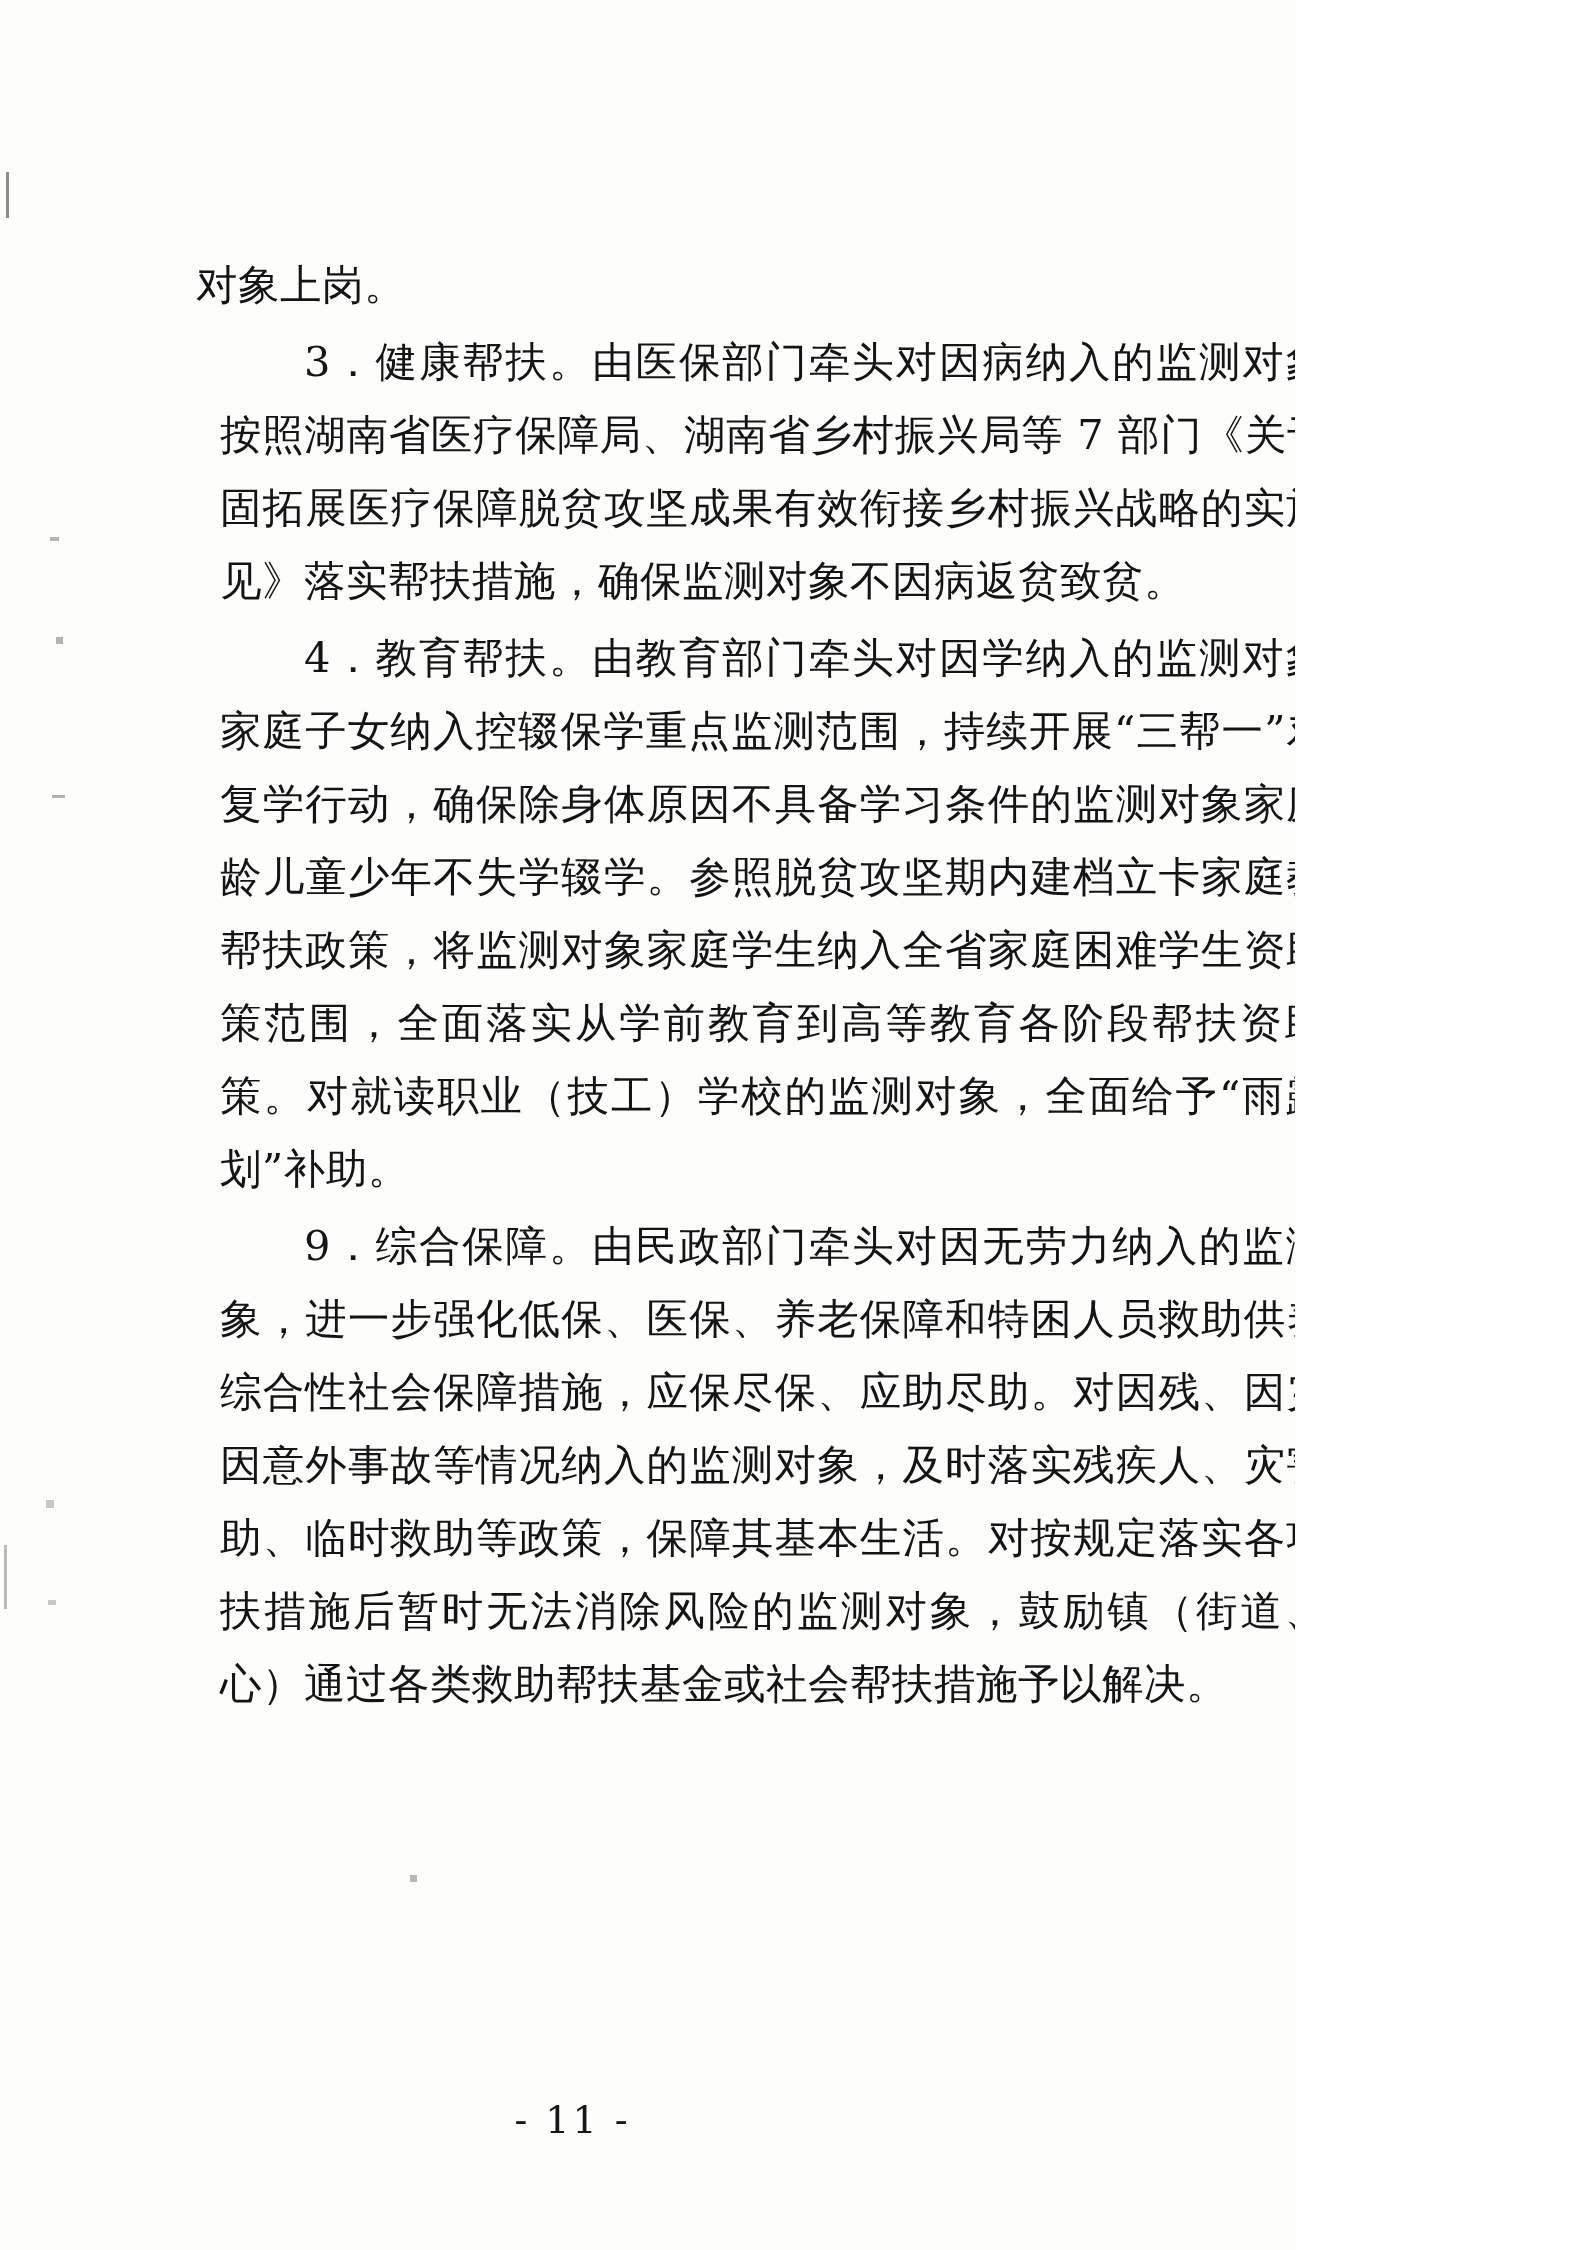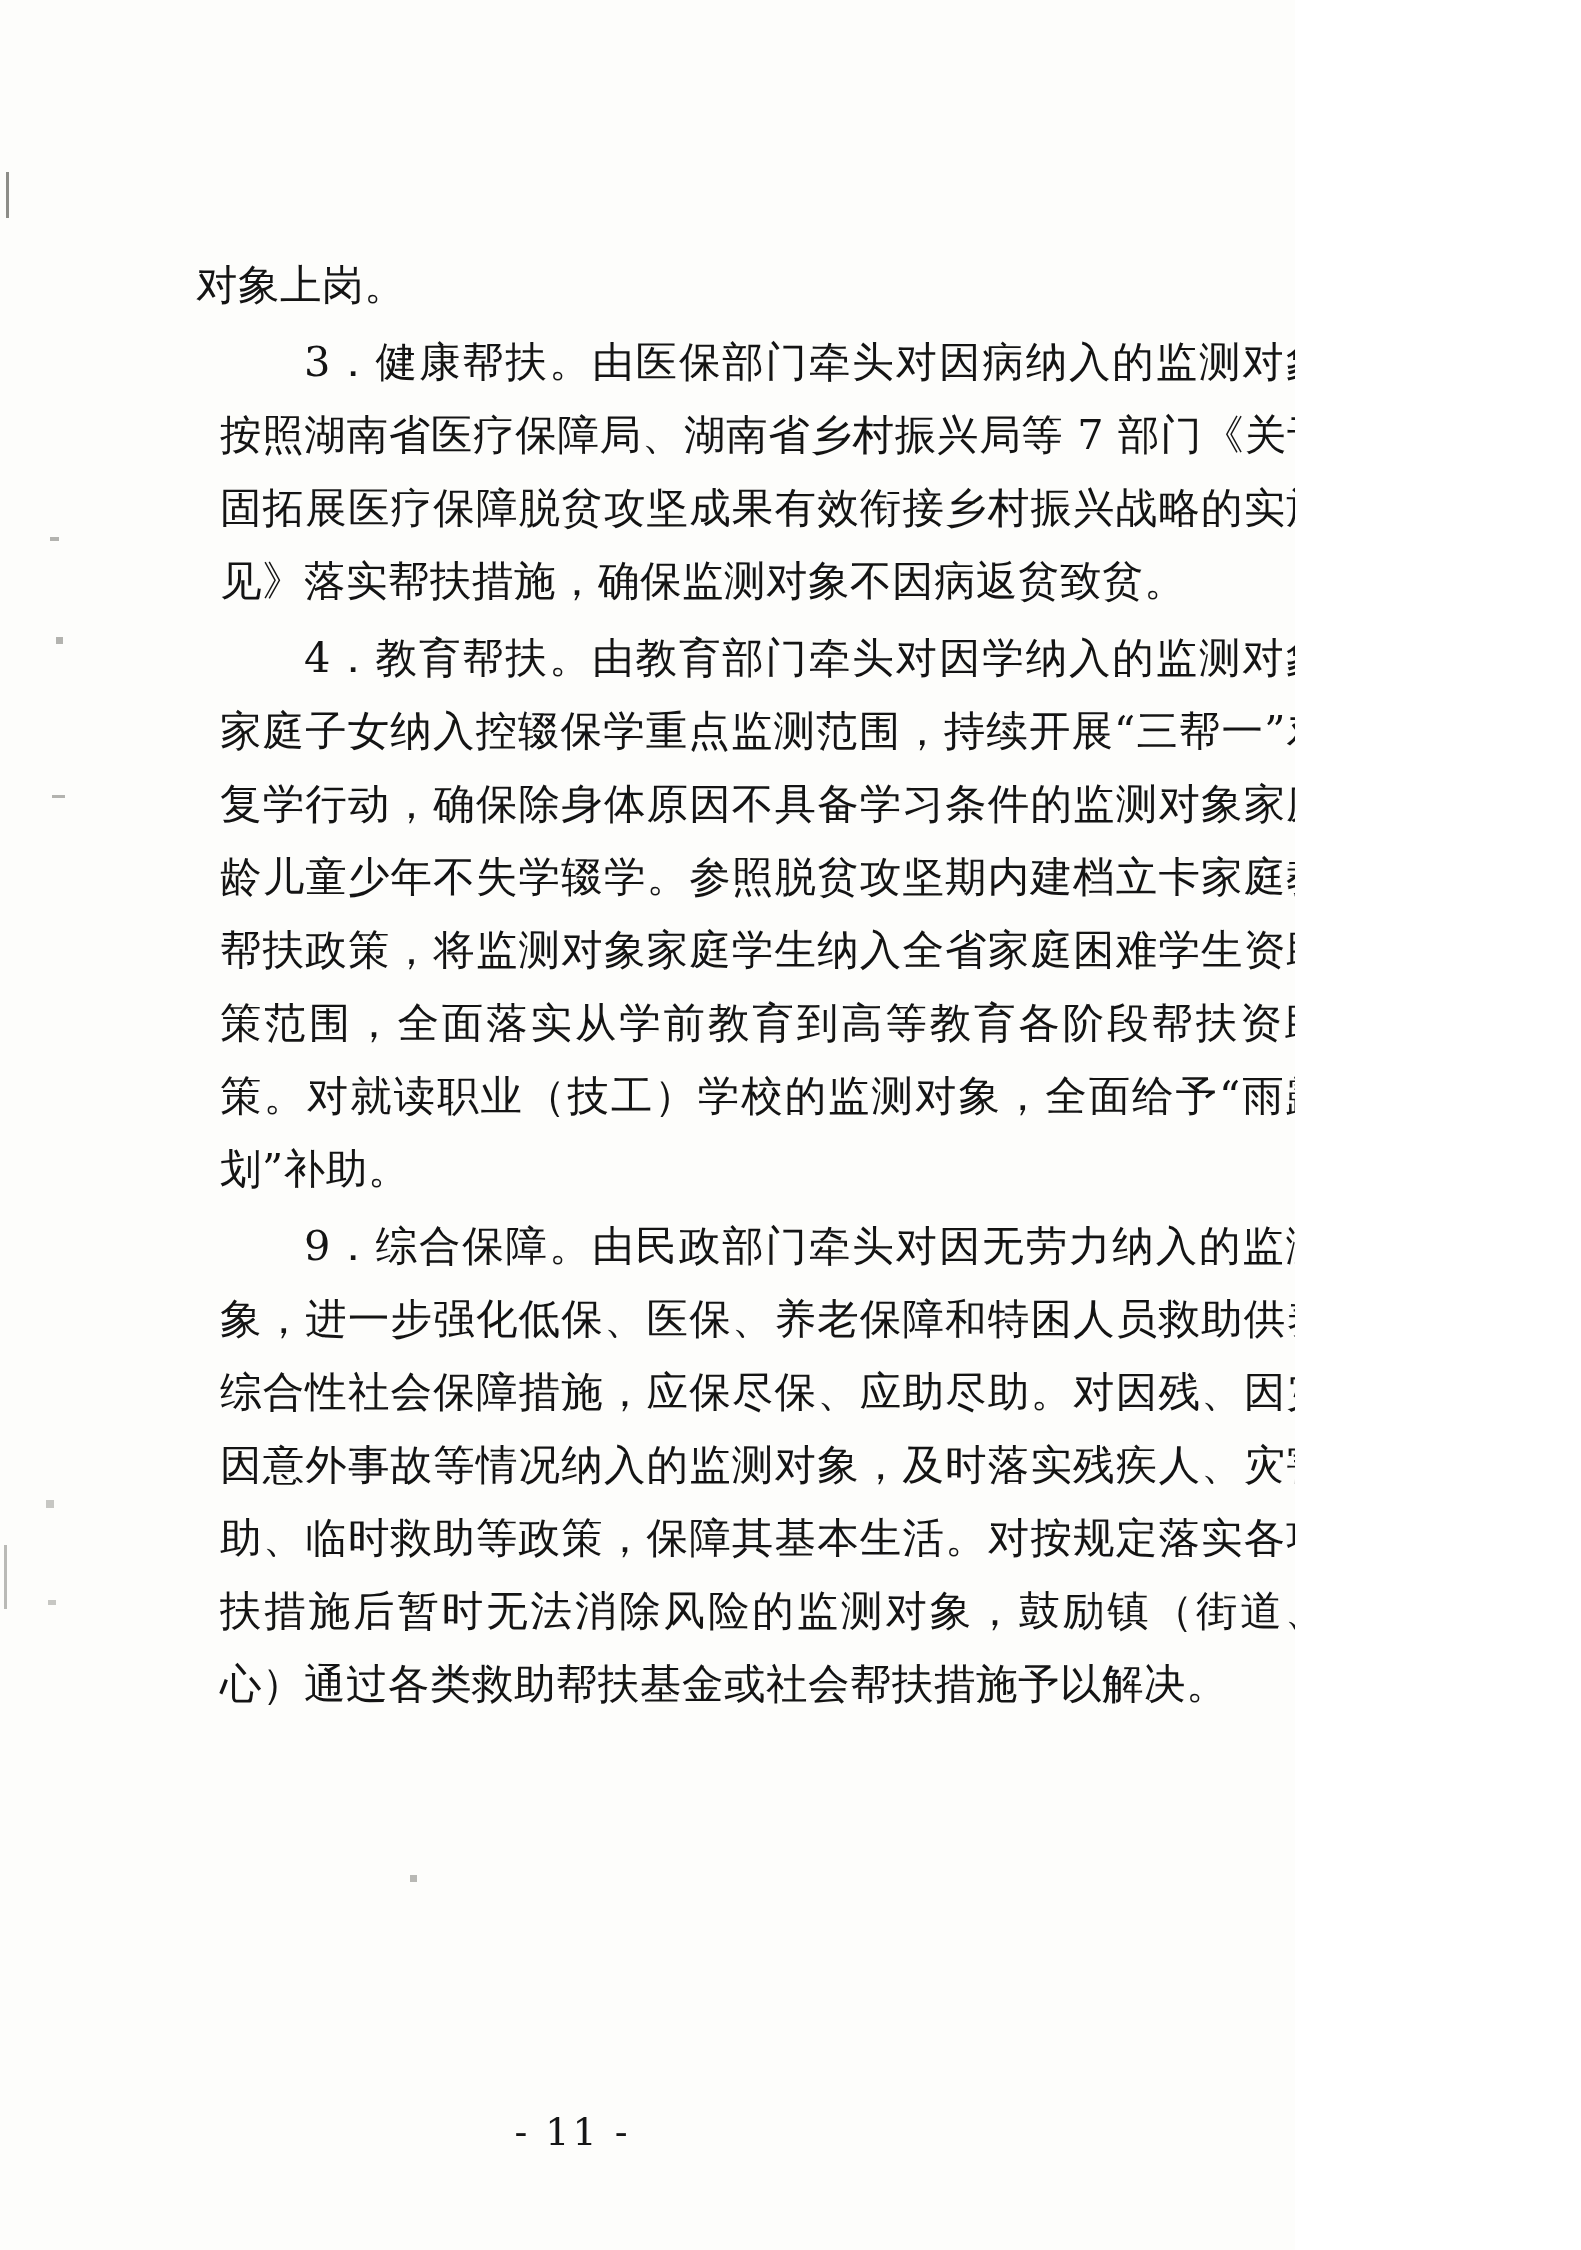--- a/index.html
+++ b/index.html
@@ -41,21 +41,21 @@
     font-weight: 500;
   }
   p.indent {
     text-indent: 84px;
     margin-left: 24px;
   }
   .page-number {
     position: absolute;
     left: 0;
     right: 0;
-    bottom: 96px;
+    bottom: 108px;
     text-align: center;
     font-size: 38px;
     letter-spacing: 3px;
     color: #161616;
     padding-right: 150px;
     font-family: "DejaVu Serif", "Liberation Serif", serif;
   }
   .edge-mark {
     position: absolute;
     background: #8d8d88;

